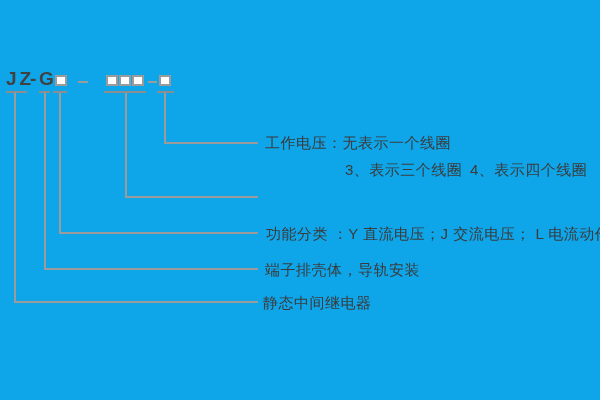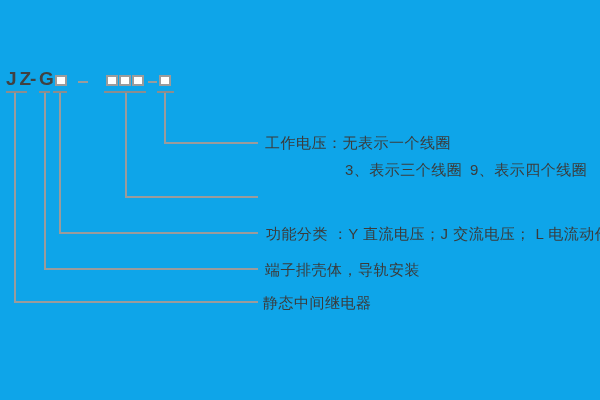--- a/index.html
+++ b/index.html
@@ -55,18 +55,18 @@
   <div class="vline" style="left:14px;top:93px;height:210px"></div>
 
   <div class="hline" style="left:164px;top:142px;width:94px"></div>
   <div class="hline" style="left:125px;top:196px;width:133px"></div>
   <div class="hline" style="left:59px;top:232px;width:199px"></div>
   <div class="hline" style="left:44px;top:268px;width:214px"></div>
   <div class="hline" style="left:14px;top:301px;width:244px"></div>
 
   <span class="lbl" style="left:265px;top:134px">工作电压：无表示一个线圈</span>
   <span class="lbl" style="left:345px;top:161px">3、表示三个线圈</span>
-  <span class="lbl" style="left:470px;top:161px">9、表示四个线圈</span>
+  <span class="lbl" style="left:470px;top:161px">4、表示四个线圈</span>
   <span class="lbl" style="left:266px;top:225px">功能分类 ：Y 直流电压；J 交流电压； L 电流动作</span>
   <span class="lbl" style="left:265px;top:261px">端子排壳体，导轨安装</span>
   <span class="lbl" style="left:263px;top:294px">静态中间继电器</span>
 
 </div>
 
 </body></html>

